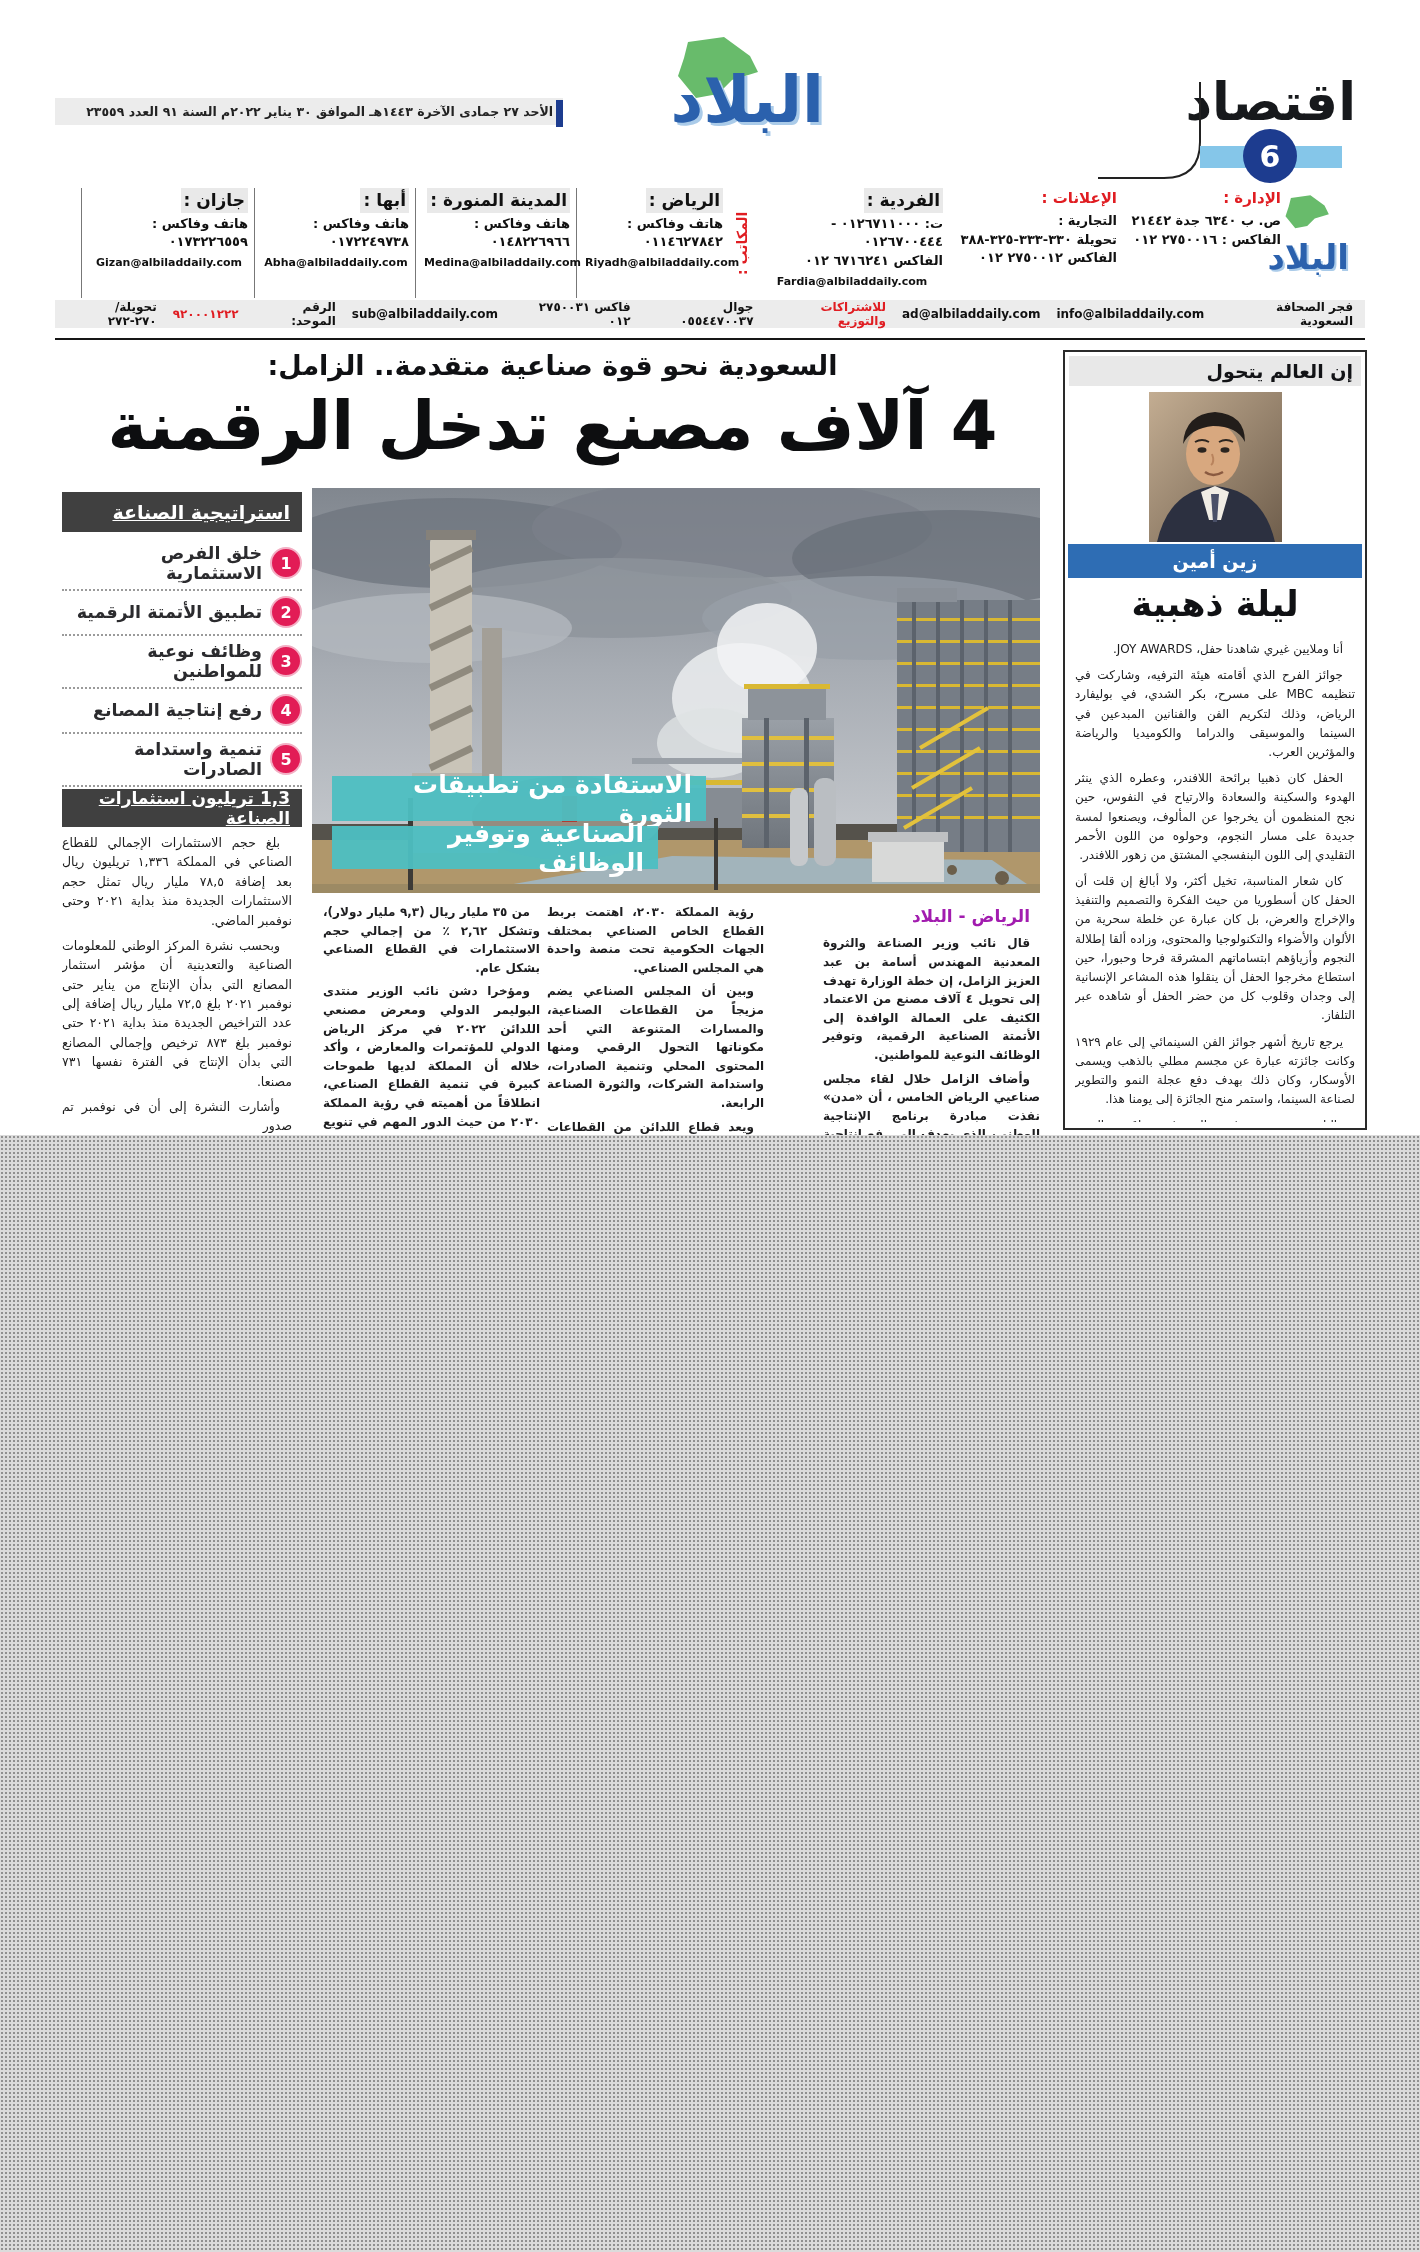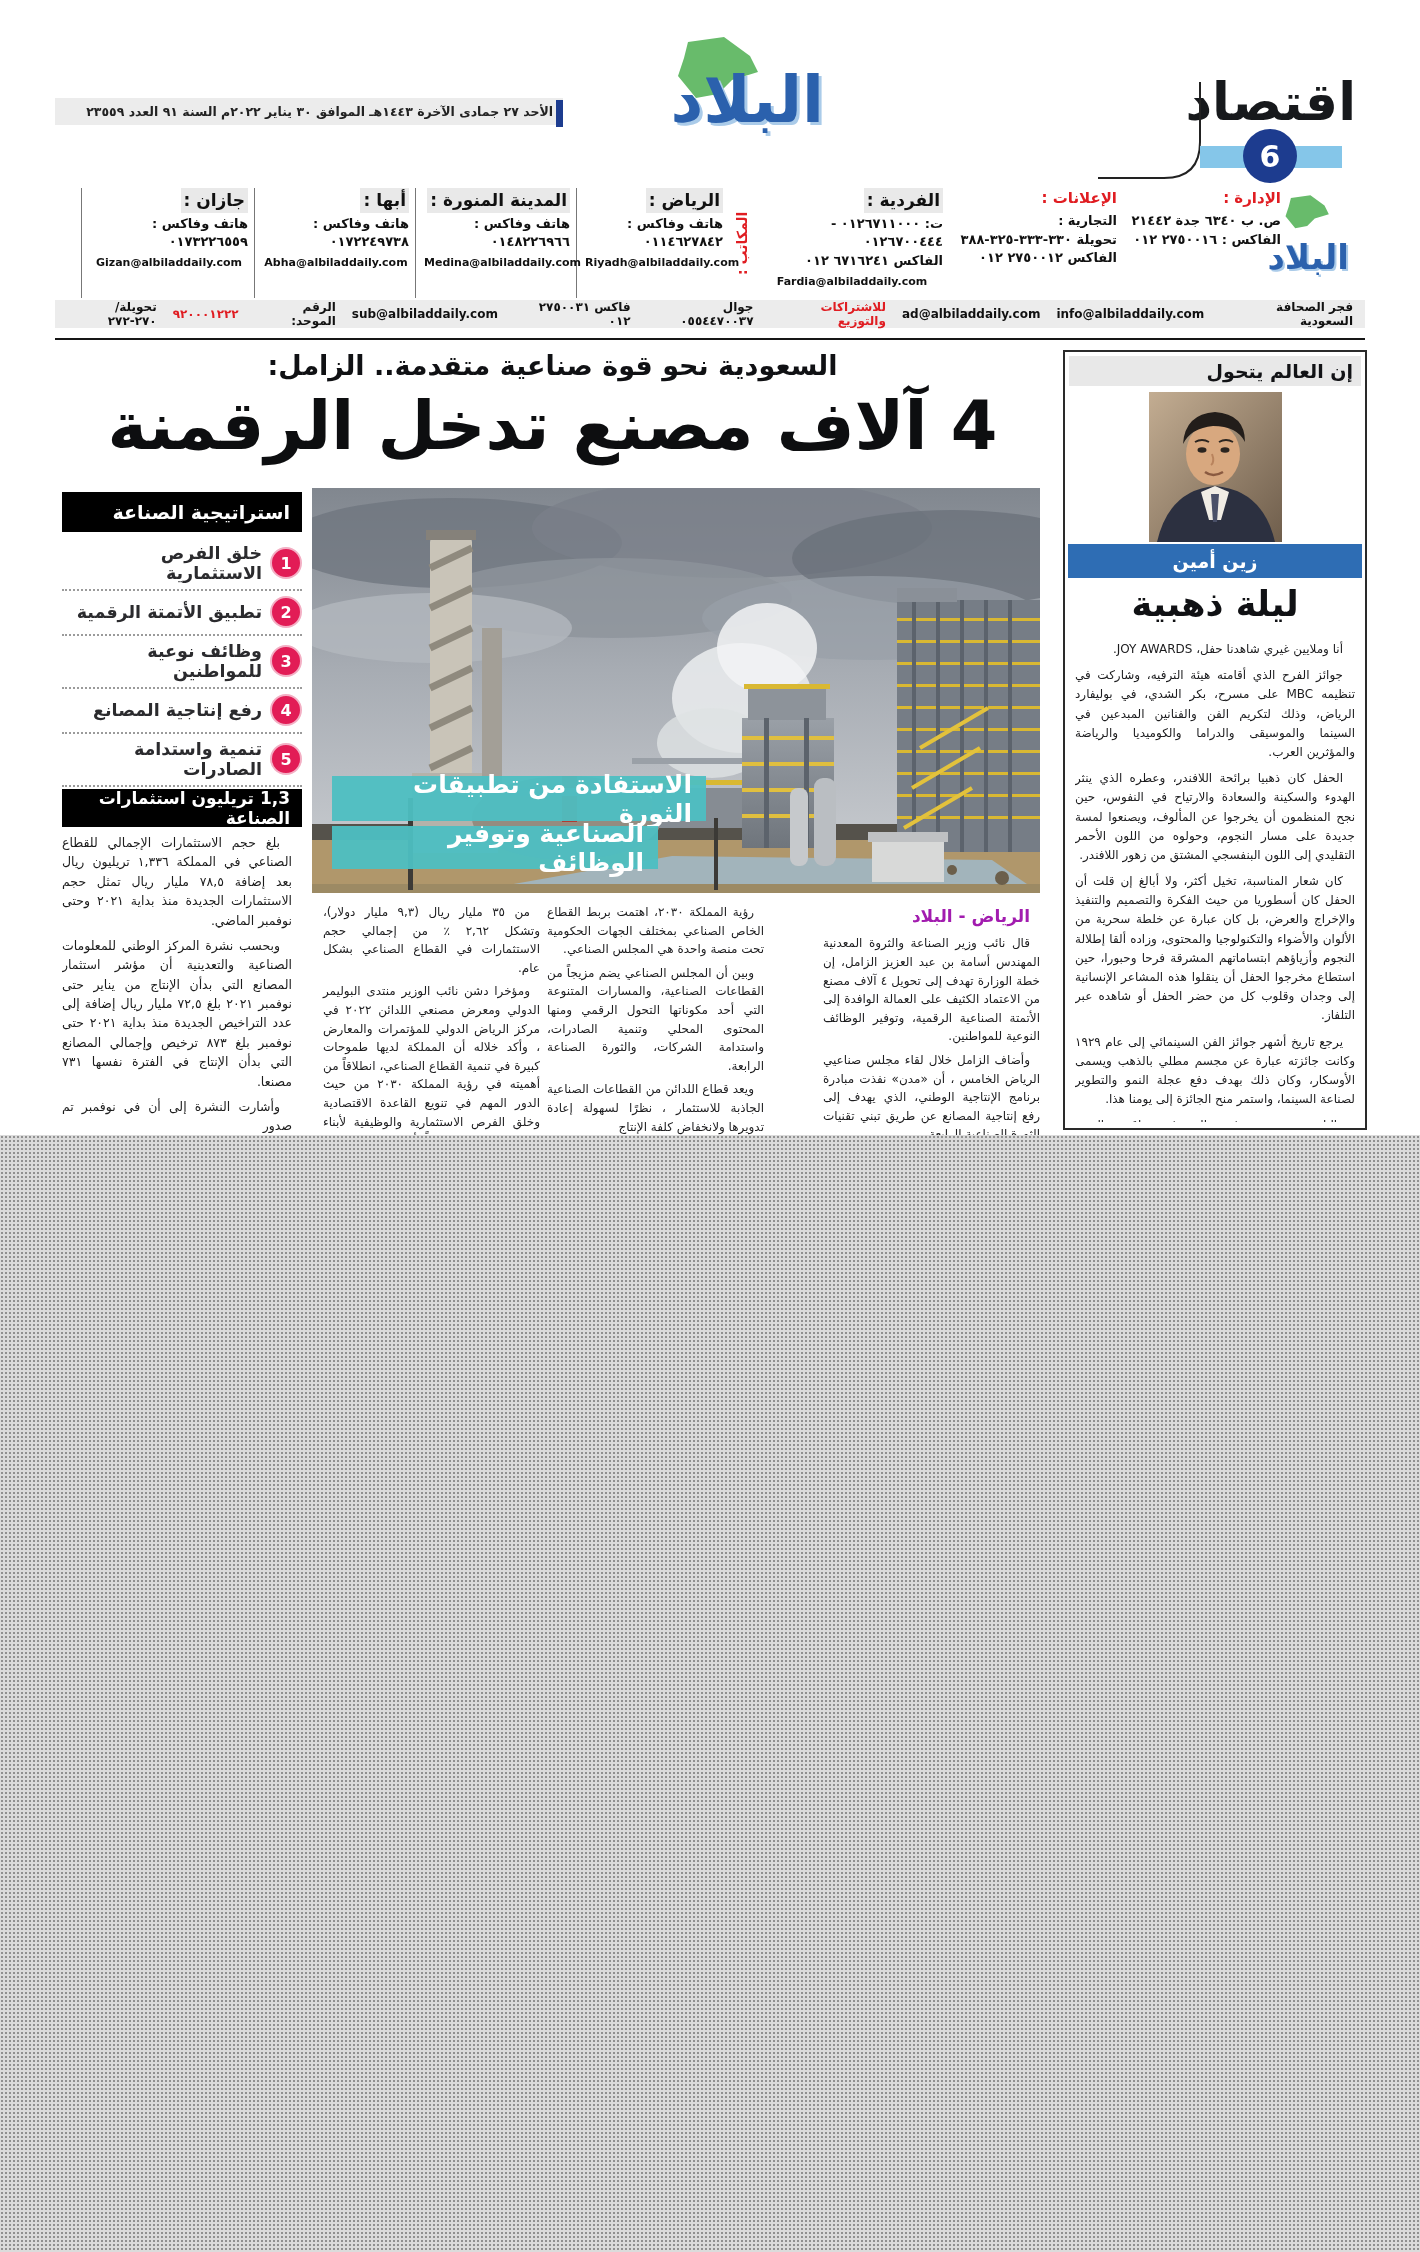--- a/index.html
+++ b/index.html
@@ -37,22 +37,22 @@
   .mh-strip{top:300px; left:55px; width:1310px; height:28px; background:#ececec; direction:rtl;
             display:flex; align-items:center; gap:16px; font-size:12px; font-weight:bold; color:#111; padding:0 12px; box-sizing:border-box;}
   .mh-strip .red{color:#e01d22;}
   .mh-strip .ltr{direction:ltr;}
   .top-rule{top:338px; left:55px; width:1310px; height:2px; background:#161616;}
   
   .kicker{top:350px; left:60px; width:985px; text-align:center; font-size:27px; font-weight:900; color:#101114; direction:rtl;}
   .headline{top:390px; left:55px; width:995px; text-align:center; font-size:67px; font-weight:900; color:#0d0e10;
             direction:rtl; letter-spacing:-1px; line-height:1.1;}
   
-  .red-box{background:#000000; color:#fff; font-weight:bold; direction:rtl; display:flex; align-items:center;
-           padding:0 12px; box-sizing:border-box;}
+  .red-box{background:#404040; color:#fff; font-weight:bold; direction:rtl; display:flex; align-items:center;
+           padding:0 12px; box-sizing:border-box;text-decoration:underline;}
   .strategy-head{top:492px; left:62px; width:240px; height:40px; font-size:19px;}
   .strategy-list{top:538px; left:62px; width:240px; direction:rtl;}
   .s-item{display:flex; align-items:center; gap:8px; padding:5px 0 6px 0; border-bottom:2px dotted #9b9b9b;}
   .s-item:last-child{border-bottom:none;}
   .s-num{flex:0 0 auto; width:28px; height:28px; border-radius:50%; background:#e21c56; color:#fff;
          display:flex; align-items:center; justify-content:center; font-size:16px; font-weight:bold; border:2px solid #f3afc4;}
   .s-text{font-size:17.5px; font-weight:bold; color:#2b2b2e;}
   .invest-head{top:789px; left:62px; width:240px; height:38px; font-size:17px;}
   .invest-body{top:833px; left:62px; width:238px; height:300px; overflow:hidden; direction:rtl; text-align:justify;
                font-size:12.5px; font-weight:500; color:#1c1c1c; line-height:1.55;}
@@ -60,21 +60,21 @@
   
   .photo{top:488px; left:312px; width:728px; height:405px; overflow:hidden;}
   .cap1{top:776px; left:332px; width:374px; height:45px;}
   .cap2{top:826px; left:332px; width:326px; height:43px;}
   .caption{background:rgba(77,191,194,0.95); color:#fff; font-weight:bold; font-size:25px; direction:rtl;
            display:flex; align-items:center; padding:8px 14px; box-sizing:border-box;}
   
   .dateline{font-size:17px; font-weight:900; color:#a21caf; margin:0 0 6px 0;}
   .news-col{top:903px; height:232px; width:228px; overflow:hidden; direction:rtl; text-align:justify;
             font-size:12px; color:#1d1d1f; line-height:1.55;}
-  .news-col p{margin:0 0 5px 11px; text-indent:10px;}
+  .news-col p{margin:0 0 5px 11px; text-indent:10px;font-weight:bold;}
   .col-1{left:812px;}
   .col-2{left:536px;}
   .col-3{left:312px;}
   
   .opinion-box{top:350px; left:1063px; width:304px; height:780px; border:2px solid #2a2a2a; box-sizing:border-box; background:#fff;}
   .opinion-head{position:absolute; top:4px; left:4px; right:4px; height:30px; background:#e8e8e8; direction:rtl;
                 display:flex; align-items:center; padding:0 8px; font-size:19px; font-weight:900; color:#121316;}
   .opinion-photo{position:absolute; top:40px; left:84px; width:133px; height:150px; overflow:hidden;}
   .author-bar{position:absolute; top:192px; left:3px; right:3px; height:34px; background:#2e6db4; color:#fff;
               display:flex; align-items:center; justify-content:center; font-size:19px; font-weight:bold; direction:rtl;}

